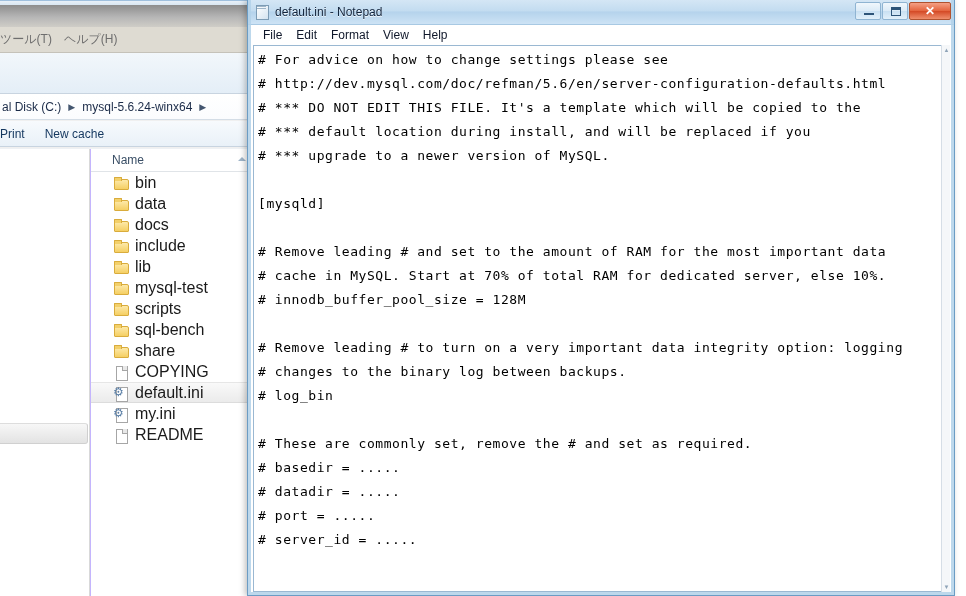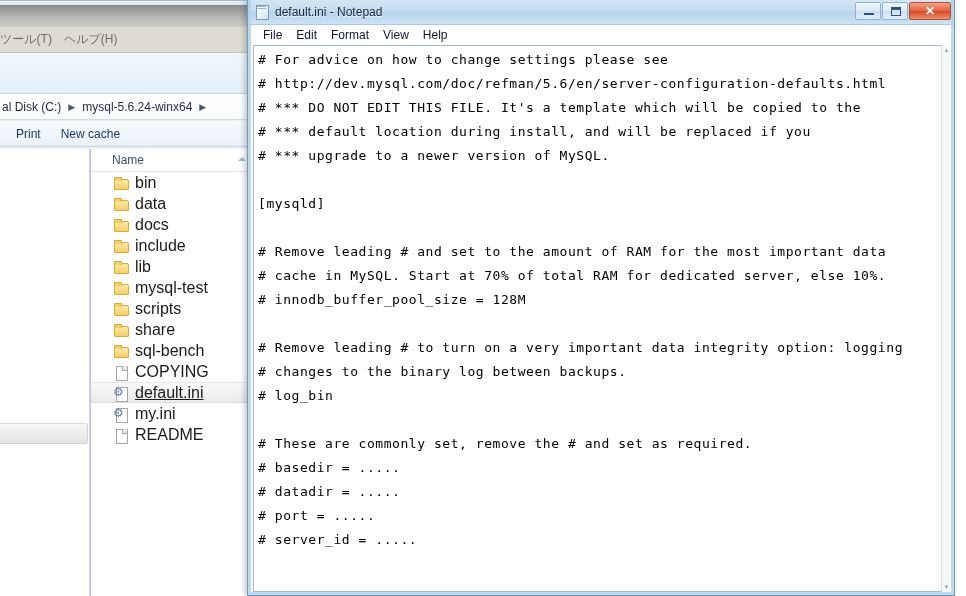--- a/index.html
+++ b/index.html
@@ -56,21 +56,21 @@
   .crumb { padding: 0 2px; }
   .crumb-sep { color: #44566f; font-size: 9px; padding: 0 5px; }
   .exp-toolbar {
     position: absolute; left: 0; top: 121px; width: 260px; height: 26px;
     background: linear-gradient(to bottom, #f7fafd, #e9f1f8);
     border-bottom: 1px solid #c8d4e0;
     display: flex; align-items: center;
     font-size: 12px; color: #13365e;
   }
   .tb-item { padding: 0 10px; white-space: nowrap; }
-  .tb-item:first-child { padding-left: 16px; }
+  .tb-item:first-child { padding-left: 0; }
 
   .exp-body {
     position: absolute; left: 0; top: 148px; width: 260px; height: 448px;
     background: #c4b5fd;
     border-top: 1px solid #eef1f4;
   }
   .exp-navpane {
     position: absolute; left: 0; top: 0; width: 90px; height: 448px;
     background: #ffffff;
     border-right: 1px solid #d9d9d9;
@@ -105,21 +105,20 @@
   }
   .file-row {
     height: 21px; display: flex; align-items: center;
     padding-left: 22px; font-size: 16px; color: #1a1a1a;
   }
   .file-row.selected {
     background: linear-gradient(to bottom, #f9f9f9, #ebebeb);
     border-top: 1px solid #e6e6e6;
     border-bottom: 1px solid #dcdcdc;
     height: 21px;
-    text-decoration: underline;
   }
   .ico { width: 16px; height: 16px; margin-right: 6px; position: relative; flex: 0 0 16px; }
   
   .ico-folder::before {
     content: ""; position: absolute; left: 1px; top: 4px;
     width: 13px; height: 9px;
     background: linear-gradient(to bottom, #fde9a9, #f5cf63);
     border: 1px solid #d9ac3c; border-radius: 1px 2px 1px 1px;
   }
   .ico-folder::after {
@@ -330,25 +329,25 @@
             <div class="file-row">
               <span class="ico ico-folder"></span>
               <span>mysql-test</span>
             </div>
             <div class="file-row">
               <span class="ico ico-folder"></span>
               <span>scripts</span>
             </div>
             <div class="file-row">
               <span class="ico ico-folder"></span>
+              <span>sql-bench</span>
+            </div>
+            <div class="file-row">
+              <span class="ico ico-folder"></span>
               <span>share</span>
-            </div>
-            <div class="file-row">
-              <span class="ico ico-folder"></span>
-              <span>sql-bench</span>
             </div>
             <div class="file-row">
               <span class="ico ico-file"></span>
               <span>COPYING</span>
             </div>
             <div class="file-row selected">
               <span class="ico ico-ini"></span>
               <span>default.ini</span>
             </div>
             <div class="file-row">

